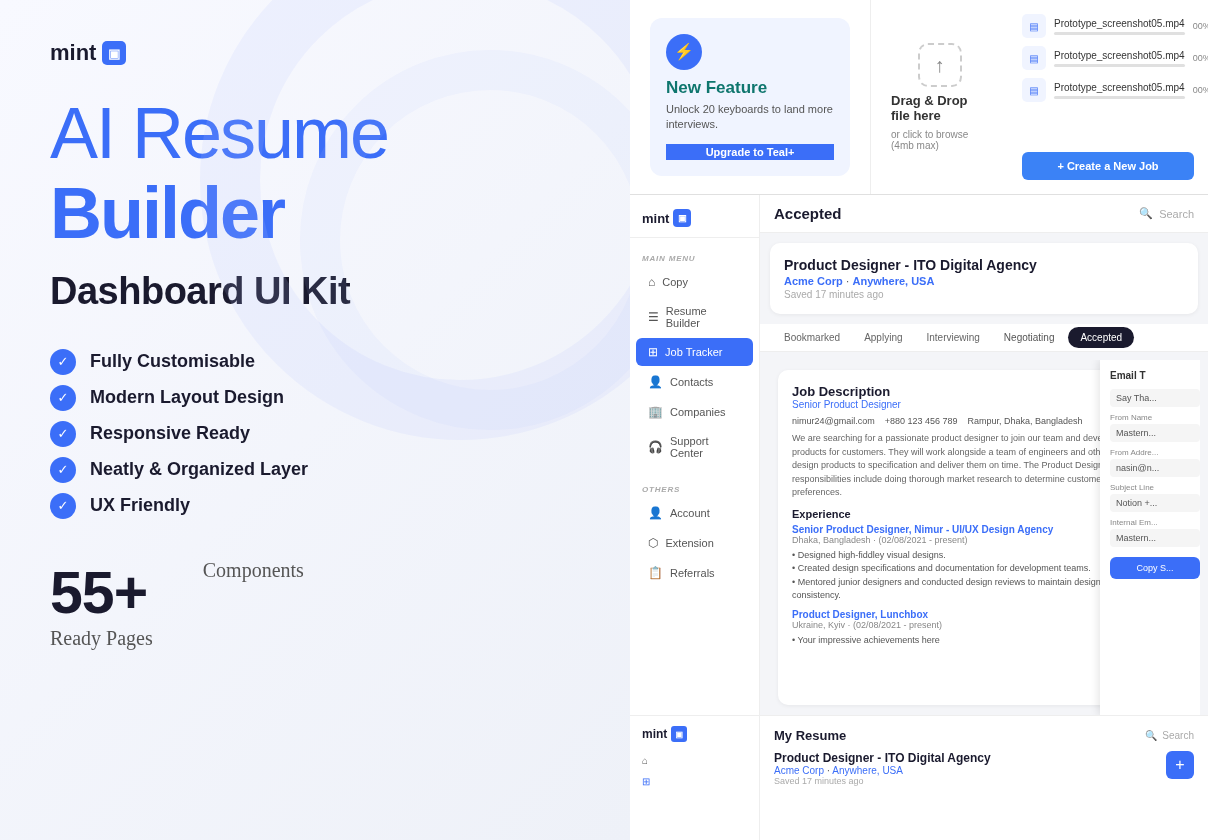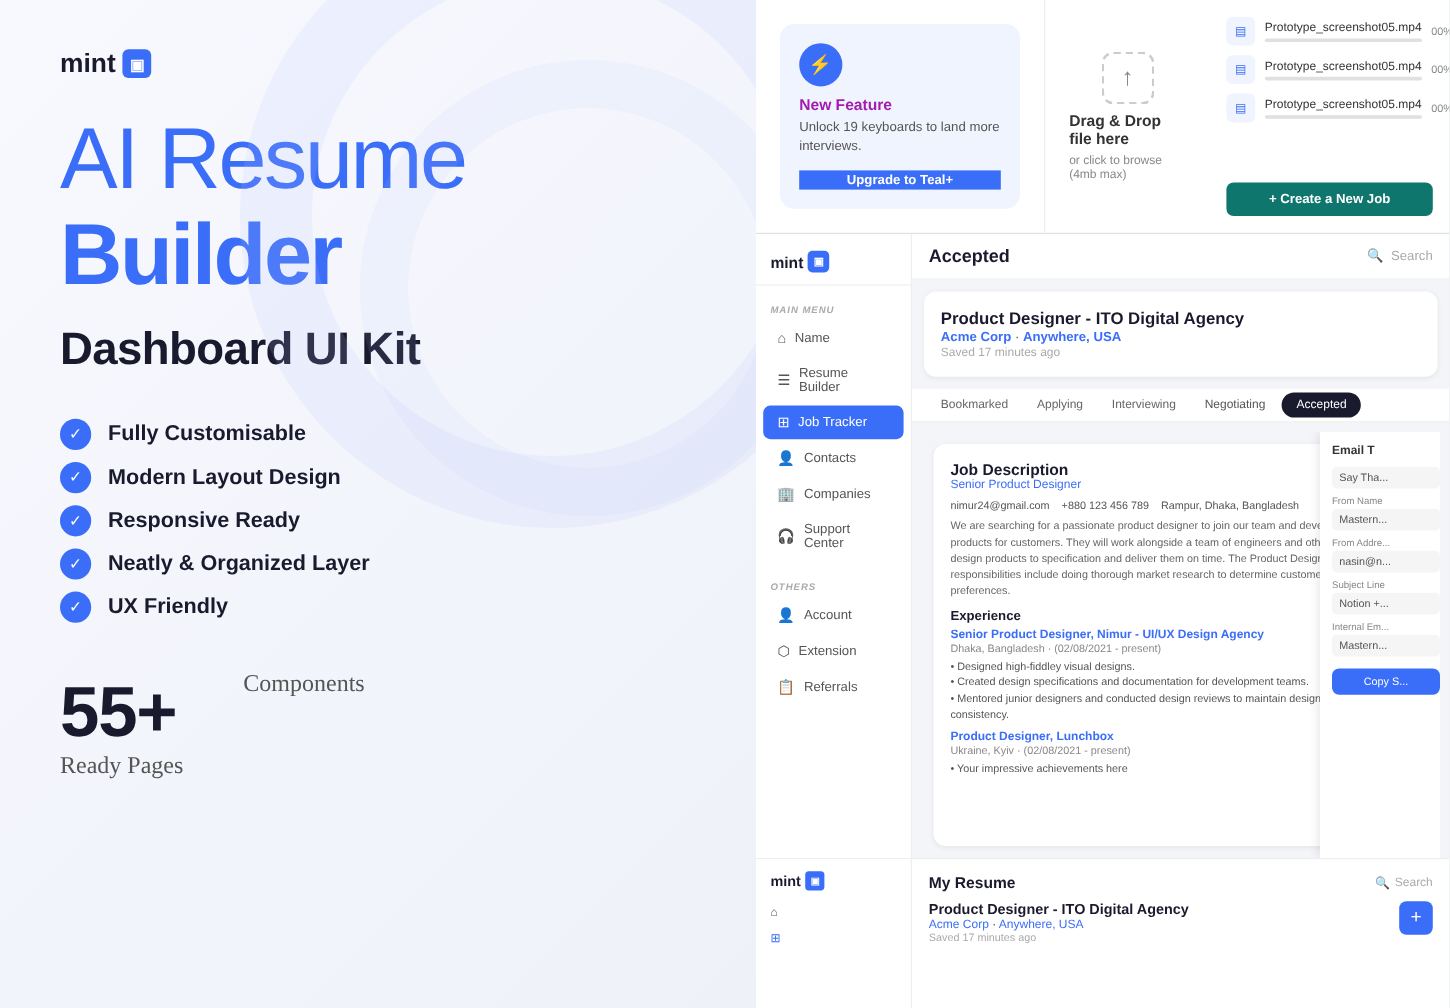--- a/index.html
+++ b/index.html
@@ -171,23 +171,23 @@
     .new-feature-icon {
       width: 36px; height: 36px;
       background: #3b6ef8;
       border-radius: 50%;
       display: flex; align-items: center; justify-content: center;
       color: white;
       font-size: 16px;
       margin-bottom: 8px;
     }
     .new-feature-title {
-      font-size: 13px;
+      font-size: 17px;
       font-weight: 700;
-      color: #a21caf;
+      color: #0f766e;
       margin-bottom: 4px;
     }
     .new-feature-desc {
       font-size: 11px;
       color: #555;
       margin-bottom: 10px;
       line-height: 1.4;
     }
     .upgrade-btn {
       background: #3b6ef8;
@@ -257,21 +257,21 @@
     }
     .file-progress-bar {
       height: 100%;
       background: #3b6ef8;
       border-radius: 2px;
       width: 0%;
     }
     .file-pct { font-size: 9px; color: #888; }
 
     .create-job-btn {
-      background: #0f766e;
+      background: #3b82f6;
       color: white;
       border: none;
       border-radius: 6px;
       padding: 8px 30px;
       font-size: 11px;
       font-weight: 600;
       cursor: pointer;
       margin-top: auto;
       display: flex; align-items: center; gap: 4px;
       justify-content: center;
@@ -601,21 +601,21 @@
   </div>
 </div>
 
 <div class="right-section">
 
   <div class="top-panel">
     <div class="top-panel-left">
       <div class="new-feature-badge">
         <div class="new-feature-icon">⚡</div>
         <div class="new-feature-title">New Feature</div>
-        <div class="new-feature-desc">Unlock 19 keyboards to land more interviews.</div>
+        <div class="new-feature-desc">Unlock 20 keyboards to land more interviews.</div>
         <button class="upgrade-btn">Upgrade to Teal+</button>
       </div>
     </div>
 
     <div class="drag-drop-area" style="padding: 20px; flex: 1;">
       <div class="drag-icon">↑</div>
       <div class="drag-title">Drag &amp; Drop file here</div>
       <div class="drag-subtitle">or click to browse (4mb max)</div>
     </div>
 
@@ -658,21 +658,21 @@
 
     <div class="sidebar">
       <div class="sidebar-logo">
         <span class="sidebar-logo-text">mint</span>
         <span class="sidebar-logo-icon">▣</span>
       </div>
       <div class="sidebar-section-label">MAIN MENU</div>
 
       <div class="sidebar-item">
         <span class="sidebar-item-icon">⌂</span>
-        <span>Name</span>
+        <span>Copy</span>
       </div>
       <div class="sidebar-item">
         <span class="sidebar-item-icon">☰</span>
         <span>Resume Builder</span>
       </div>
       <div class="sidebar-item active">
         <span class="sidebar-item-icon">⊞</span>
         <span>Job Tracker</span>
       </div>
       <div class="sidebar-item">

